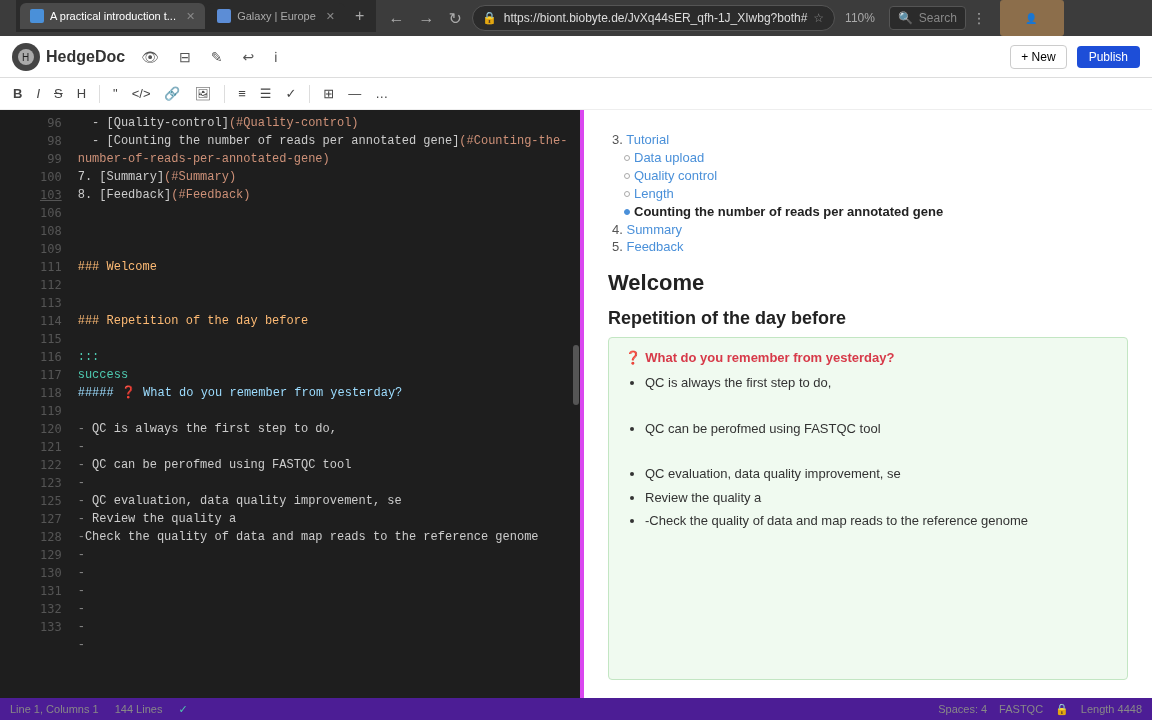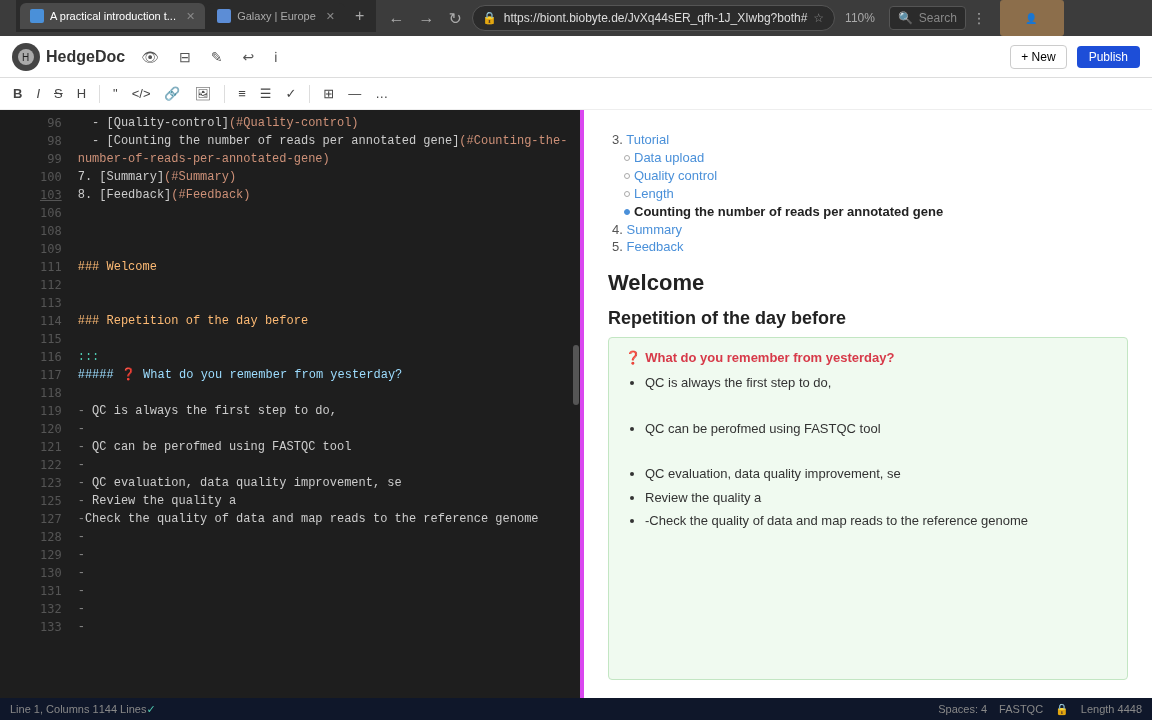--- a/index.html
+++ b/index.html
@@ -67,21 +67,21 @@
     .toc-dot { width: 6px; height: 6px; border: 1px solid #aaa; border-radius: 50%; flex-shrink: 0; }
     .toc-dot.filled { background: #4a90d9; border-color: #4a90d9; }
     .section-heading { font-size: 22px; font-weight: bold; color: #222; margin: 16px 0 0; }
     .subsection-heading { font-size: 18px; font-weight: bold; color: #222; margin: 12px 0 8px; }
     .success-box { background: #f0faf0; border: 1px solid #c3e6c3; border-radius: 4px; padding: 12px 16px; margin: 8px 0; }
     .success-label { color: #d73a49; font-size: 13px; font-weight: bold; margin-bottom: 8px; display: flex; align-items: center; gap: 4px; }
     .bullet-list { list-style: disc; padding-left: 20px; margin: 4px 0; }
     .bullet-list li { margin: 4px 0; font-size: 13px; color: #333; line-height: 1.5; }
 
     
-    .status-bar { background: #0f172a; color: #888; font-size: 11px; display: flex; align-items: center; padding: 0 10px; height: 22px; }
+    .status-bar { background: #4c1d95; color: #888; font-size: 11px; display: flex; align-items: center; padding: 0 10px; height: 22px; gap: 16px; }
     .status-right { margin-left: auto; display: flex; gap: 12px; }
     .status-ok { color: #4ec9b0; }
   </style>
 </head>
 <body>
 
 <div class="browser-chrome">
   <div class="tab-bar">
     <div class="tab active">
       <div class="tab-favicon"></div>
@@ -214,20 +214,21 @@
       <span class="editor-line">8. [Feedback]<span class="hl-link">(#Feedback)</span></span>
       <span class="editor-line"> </span>
       <span class="editor-line"> </span>
       <span class="editor-line"> </span>
       <span class="editor-line"><span class="hl-heading">### Welcome</span></span>
       <span class="editor-line"> </span>
       <span class="editor-line"> </span>
       <span class="editor-line"><span class="hl-heading">### Repetition of the day before</span></span>
       <span class="editor-line"> </span>
       <span class="editor-line hl-success">:::</span>
+        <span class="editor-line hl-success">success</span>
       <span class="editor-line"><span style="color:#9cdcfe;">##### </span><span class="hl-question">❓</span><span style="color:#9cdcfe;"> What do you remember from yesterday?</span></span>
       <span class="editor-line"> </span>
       <span class="editor-line"><span class="hl-bullet">- </span>QC is always the first step to do,</span>
       <span class="editor-line"><span class="hl-bullet">-</span></span>
       <span class="editor-line"><span class="hl-bullet">- </span>QC can be perofmed using FASTQC tool</span>
       <span class="editor-line"><span class="hl-bullet">-</span></span>
       <span class="editor-line"><span class="hl-bullet">- </span>QC evaluation, data quality improvement, se</span>
       <span class="editor-line"><span class="hl-bullet">- </span>Review the quality a</span>
       <span class="editor-line"><span class="hl-bullet">-</span>Check the quality of data and map reads to the reference genome</span>
       <span class="editor-line"><span class="hl-bullet">-</span></span>

